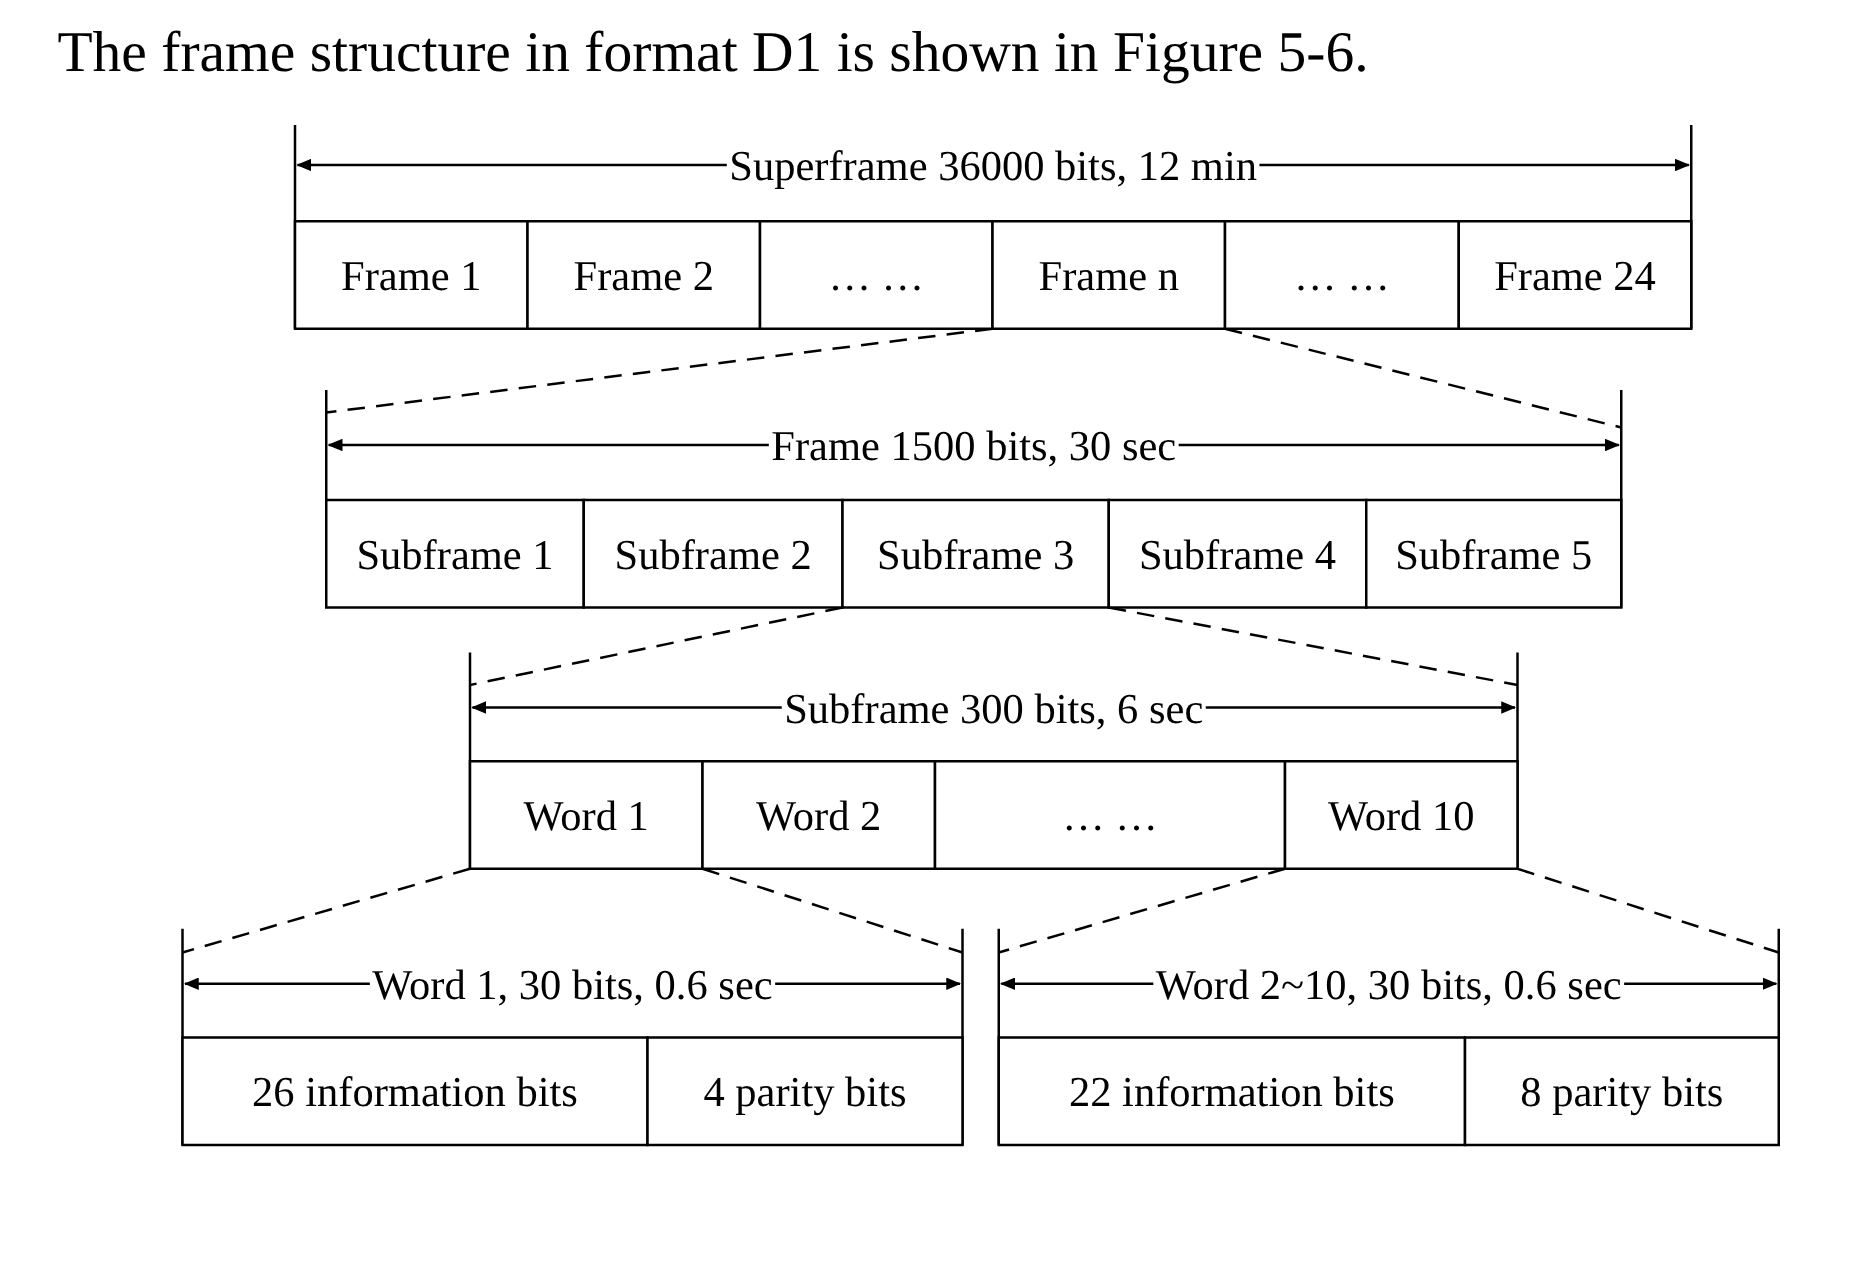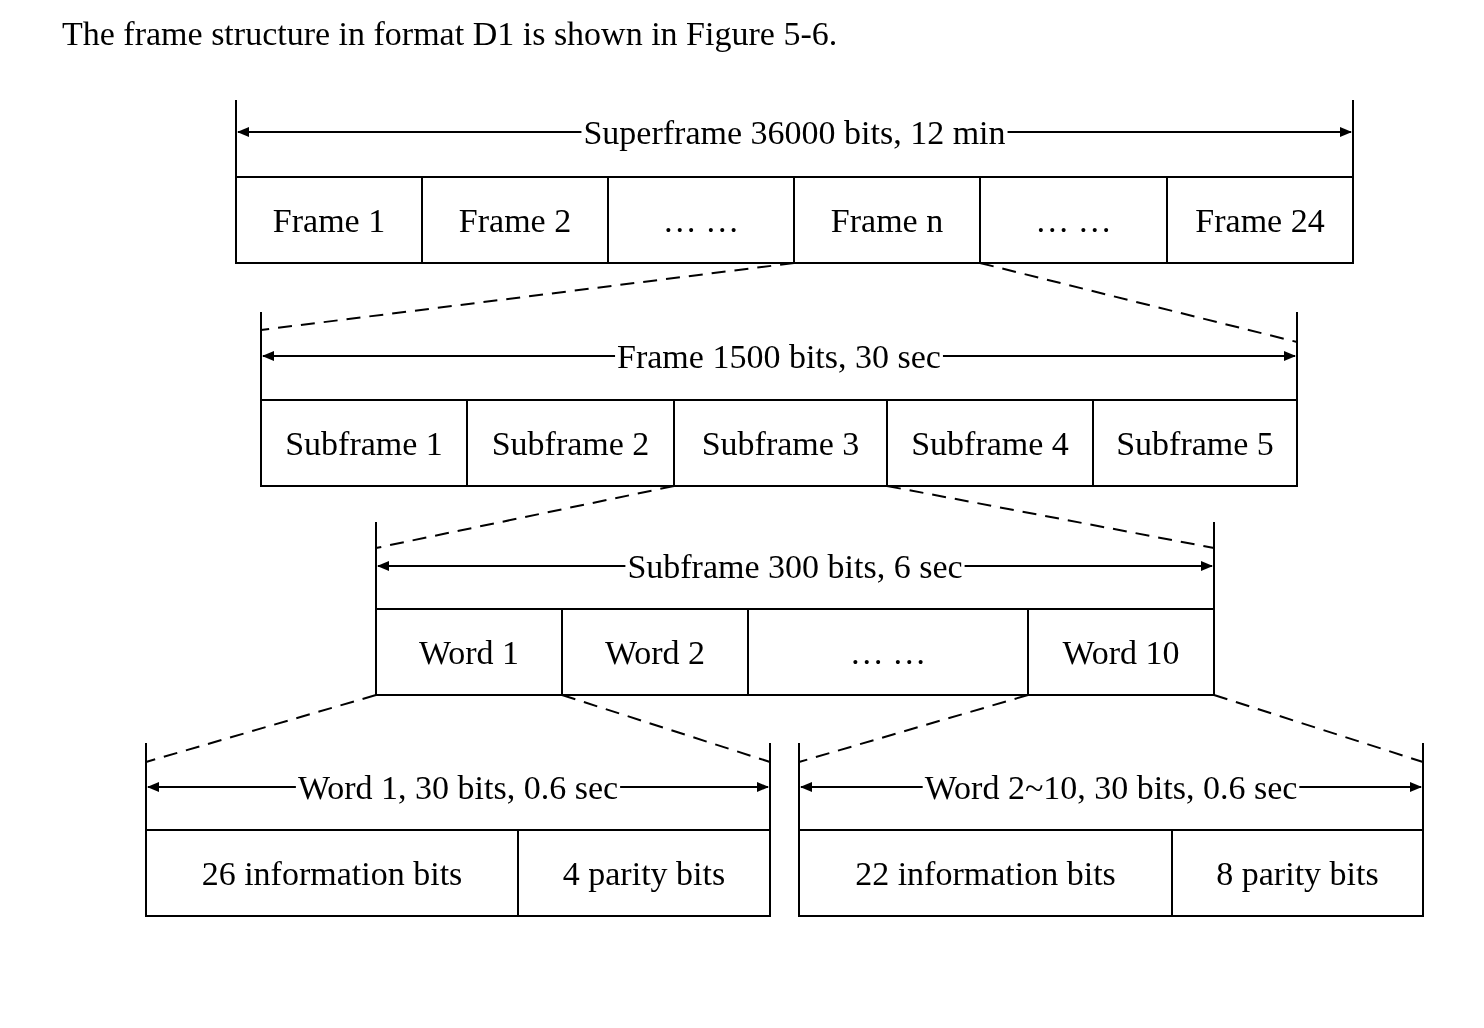--- a/index.html
+++ b/index.html
@@ -1,17 +1,17 @@
 <!DOCTYPE html>
 <html><head>
 <meta charset="utf-8">
 <style>
   html, body { margin: 0; padding: 0; background: #ffffff; }
   body { width: 1484px; height: 1028px; position: relative; overflow: hidden; font-family: "Liberation Serif", serif; color: #000; }
-  #caption { position: absolute; left: 62px; top: 14px; font-size: 34px; line-height: 1.2; white-space: nowrap; }
+  #caption { position: absolute; left: 46px; top: 14px; font-size: 46px; line-height: 1.2; white-space: nowrap; }
   svg#diagram { position: absolute; left: 0; top: 0; }
   svg text { font-family: "Liberation Serif", serif; fill: #000; }
 </style>
 </head>
 <body>
 
 <div id="caption">The frame structure in format D1 is shown in Figure 5-6.</div>
 
 <svg id="diagram" width="1484" height="1028">
   <defs>

